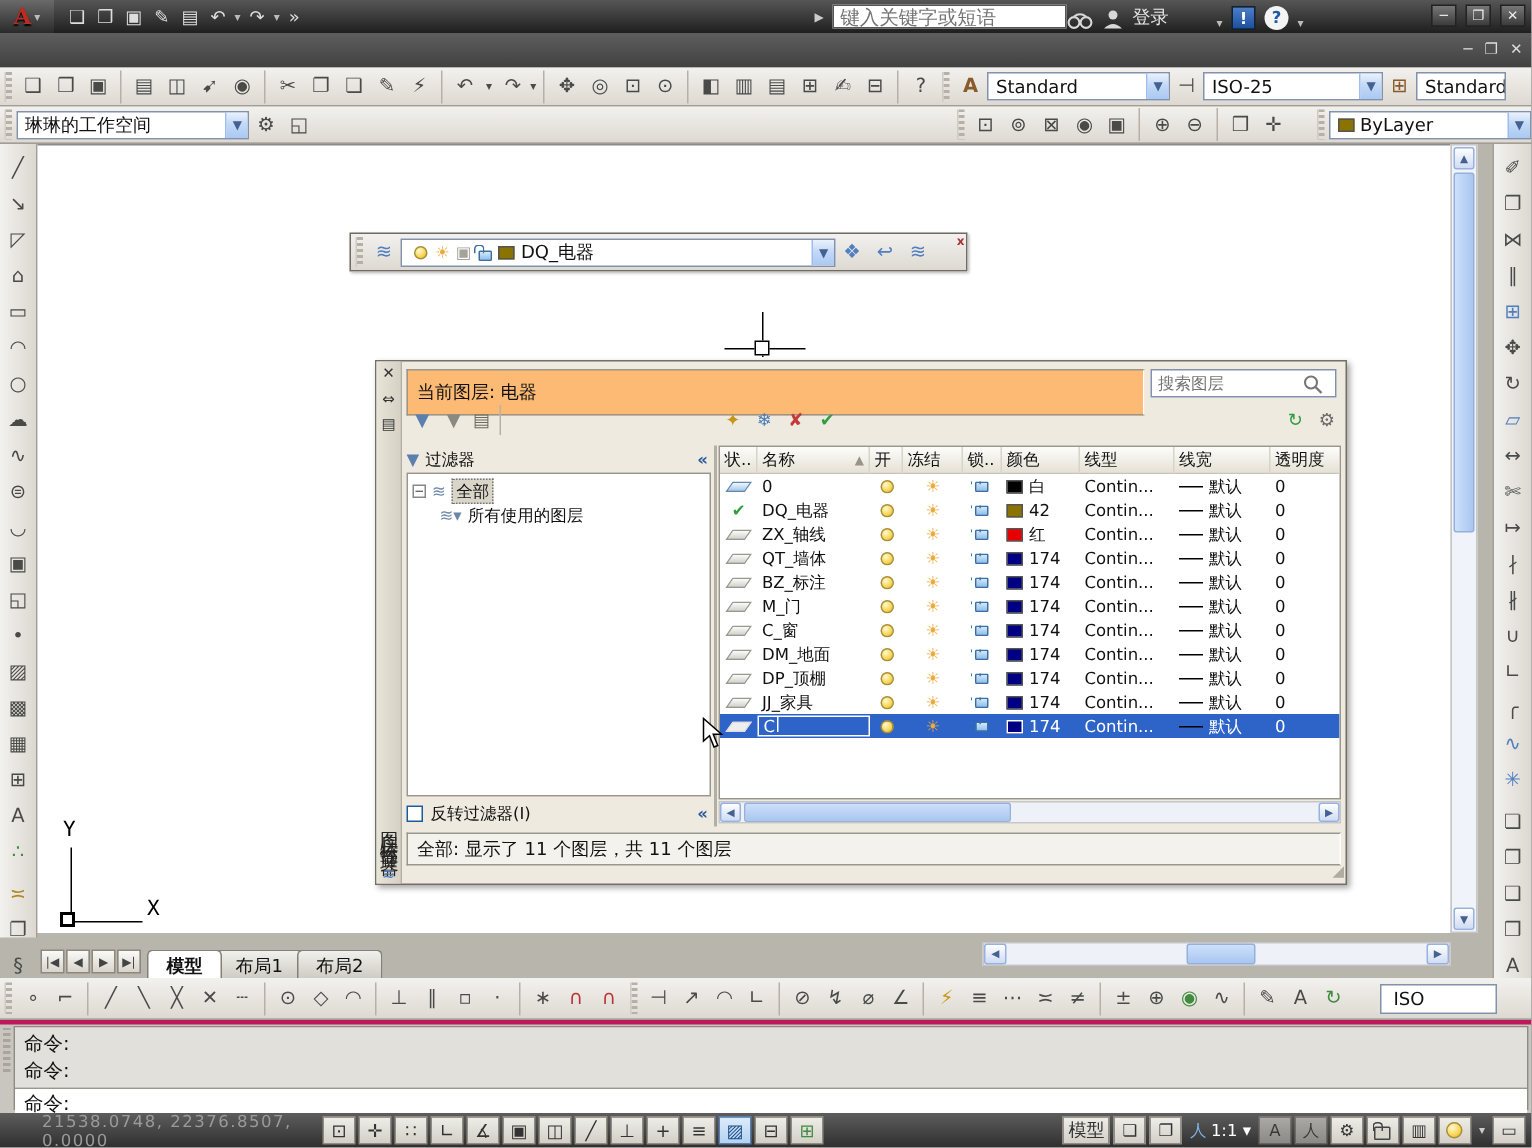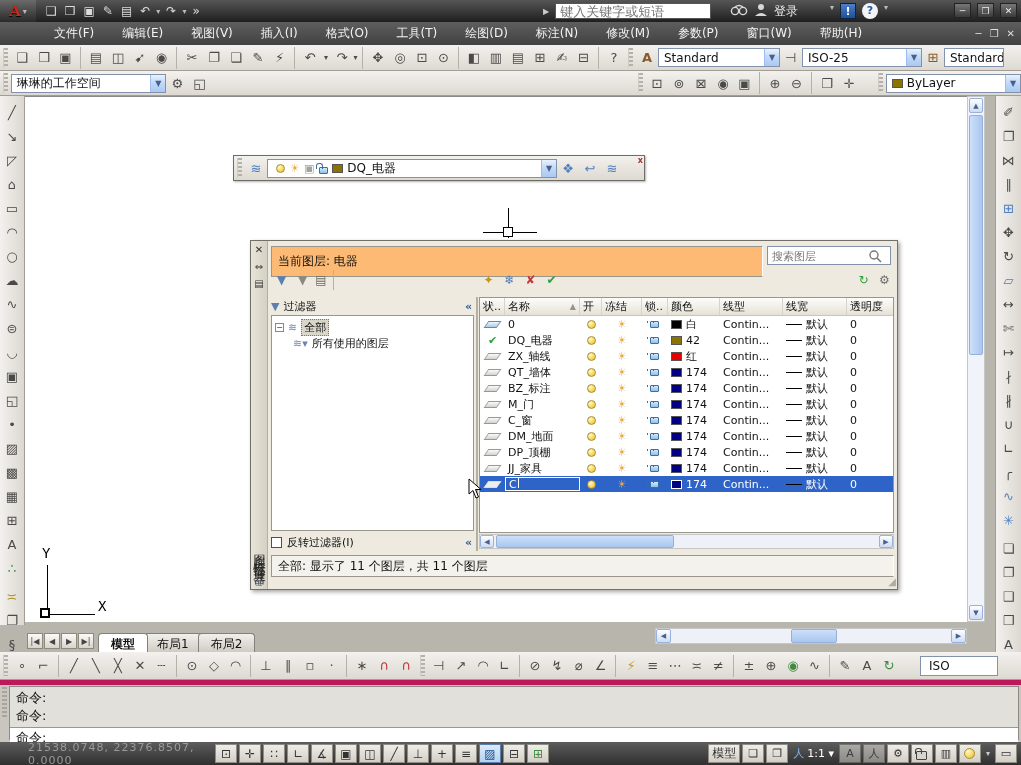--- a/index.html
+++ b/index.html
@@ -13,21 +13,21 @@
   .logo{width:36px;height:22px;background:linear-gradient(#6a6a6a,#2a2a2a);display:flex;align-items:center;justify-content:center}
   .logo b{color:#c02b20;font-size:15px;font-family:"DejaVu Serif",serif;text-shadow:0 1px 1px #000}
   .logo i{color:#bbb;font-size:8px;font-style:normal;margin-left:2px}
   .qat{display:flex;align-items:center;gap:4px;margin-left:8px}
   .qat span{font-size:12px;color:#ddd;padding:0 2px;cursor:default}
   .qat span.dd{font-size:8px;color:#bbb;padding:0}
   .wintitle{position:absolute;left:330px;width:220px;text-align:center;font-weight:bold;font-size:13px;color:#fff;letter-spacing:1px}
   .tsearch{position:absolute;left:543px;display:flex;align-items:center;gap:6px}
   .tsearch .exp{font-size:8px;color:#ccc}
   .tsearch input{width:156px;height:16px;border:1px solid #555;color:#888;font-size:13px;padding:0 4px;background:#fff}
-  .tico{display:flex;align-items:flex-start;gap:6px;position:absolute;left:730px}
+  .tico{display:flex;align-items:flex-end;gap:6px;position:absolute;left:711px}
   .exch{width:16px;height:16px;background:linear-gradient(#4d7ec9,#1c4f9c);border:1px solid #123;color:#fff;
         font-weight:bold;text-align:center;font-size:11px;line-height:15px}
   .helpq{width:16px;height:16px;border-radius:50%;background:#f4f4f4;color:#2059a8;font-weight:bold;text-align:center;line-height:16px;font-size:11px}
   .winbtns{position:absolute;right:4px;top:3px;display:flex;gap:6px}
   .winbtns span{width:17px;height:15px;background:linear-gradient(#777,#3a3a3a);border:1px solid #222;color:#eee;
         font-size:9px;text-align:center;line-height:14px}
   
   .menubar{left:0;top:22px;width:1021px;height:23px;background:linear-gradient(#5e5e5e,#414141);
            display:flex;align-items:center;color:#f2f2f2;padding-left:40px;gap:2px}
   .menubar .mi{padding:3px 14px;cursor:default}
@@ -68,21 +68,21 @@
   .tab.active{background:#fff;font-weight:bold;position:relative;z-index:2}
   .hsb{position:absolute;left:630px;top:6px;width:312px;height:16px;background:#eef1f8;border:1px solid #c6c6c6}
   .hsb .l,.hsb .r{position:absolute;top:0;width:15px;height:14px;background:linear-gradient(#fdfeff,#cfdcf3);border:1px solid #98b1dd;border-radius:2px;
         color:#44618f;font-size:7px;display:flex;align-items:center;justify-content:center}
   .hthumb{position:absolute;left:135px;top:0;width:46px;height:14px;background:linear-gradient(#cde0fb,#a9c6f0);border:1px solid #97b0da;border-radius:2px}
   
   .osrow{left:0;top:652px;width:1021px;height:28px;background:linear-gradient(#f3f1ee,#ddd9d2);border-bottom:1px solid #a39e95;
          display:flex;align-items:center}
   .oscombo{margin-left:20px;background:#fff;border:1px solid #8292ab;height:20px;width:78px;display:flex;align-items:center;padding-left:8px;overflow:hidden}
   
-  .cmd{left:0;top:680px;width:1021px;height:62px;background:#c9c6bf;border-top:5px solid #be185d;display:flex}
+  .cmd{left:0;top:680px;width:1021px;height:62px;background:#c9c6bf;border-top:3px solid #be185d;display:flex}
   .cmdgrip{width:9px;height:100%;background:repeating-linear-gradient(180deg,#a9a59c 0 2px,transparent 2px 4px);background-size:5px 30px;background-repeat:no-repeat;background-position:2px 2px}
   .cmdbody{flex:1;display:flex;flex-direction:column;border:1px solid #8e8b84;background:#dedcd7;margin:1px 2px 2px 0}
   .cmdhist{flex:1;padding:2px 6px;font-size:13px;color:#111;background:#e2e0db}
   .cmdline{height:20px;background:#fff;border-top:1px solid #9a978f;padding:1px 6px;font-size:13px}
   
   .statusbar{left:0;top:742px;width:1021px;height:23px;background:linear-gradient(#5d5d5d,#2f2f2f);display:flex;align-items:center;color:#cfcfcf}
   .coords{width:215px;padding-left:28px;color:#9a9a9a;font-size:11px;letter-spacing:1px}
   .stgl{display:flex;gap:2px}
   .stgl span{width:22px;height:19px;background:linear-gradient(#efede8,#d3cfc7);border:1px solid #8f8c84;color:#333;font-size:12px;
         display:flex;align-items:center;justify-content:center}
@@ -218,35 +218,20 @@
     </div>
     <div class="winbtns iconlist">
 
     <span>─</span>
         <span>❐</span>
         <span>✕</span>
       </div>
   </div>
 
   <div class="abs menubar">
-    <div class="iconlist">
-
-    <span class="mi">文件(F)</span>
-        <span class="mi">编辑(E)</span>
-        <span class="mi">视图(V)</span>
-        <span class="mi">插入(I)</span>
-        <span class="mi">格式(O)</span>
-        <span class="mi">工具(T)</span>
-        <span class="mi">绘图(D)</span>
-        <span class="mi">标注(N)</span>
-        <span class="mi">修改(M)</span>
-        <span class="mi">参数(P)</span>
-        <span class="mi">窗口(W)</span>
-        <span class="mi">帮助(H)</span>
-      </div>
     <div class="mwin iconlist">
 
     <span>─</span>
         <span>❐</span>
         <span>✕</span>
       </div>
   </div>
 
   <div class="abs trow">
     <div class="grip"></div>

